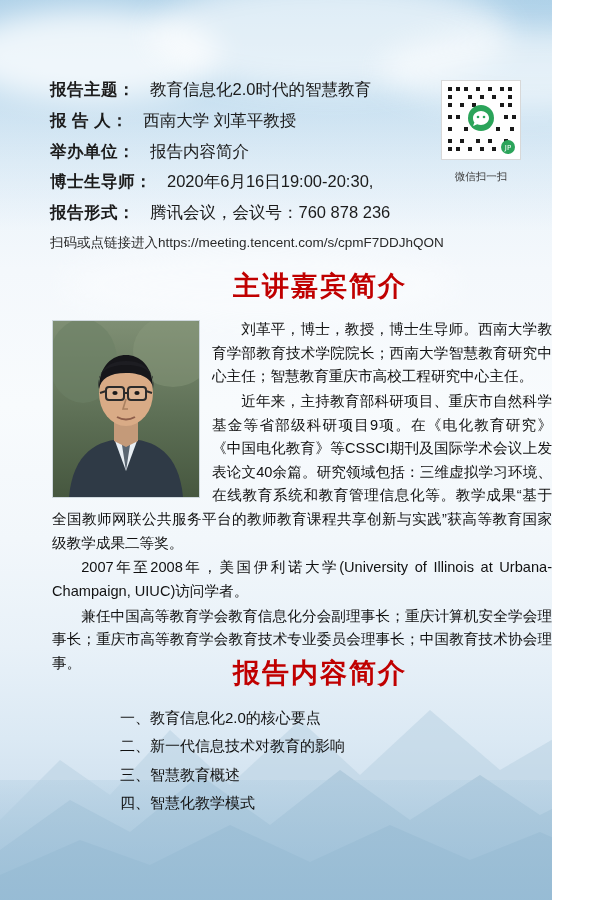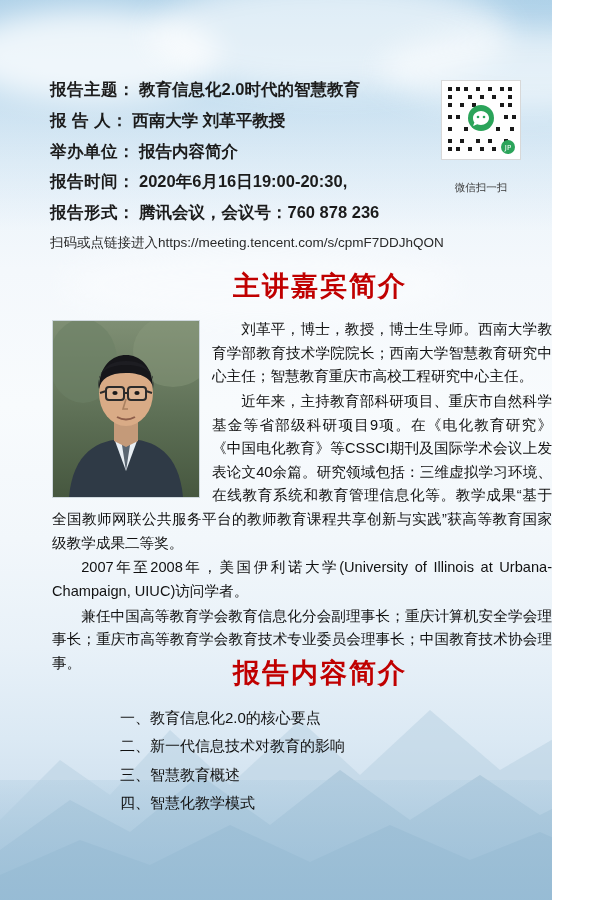--- a/index.html
+++ b/index.html
@@ -85,23 +85,22 @@
     font-size: 16.5px;
     color: #1b1b1b;
     line-height: 1.2;
   }
   .info-label {
     font-weight: bold;
     white-space: nowrap;
     letter-spacing: 0.5px;
   }
   .info-value {
-    margin-left: 4px;
+    margin-left: 15px;
     white-space: nowrap;
-    font-weight: bold;
   }
   .link-line {
     font-size: 13.5px;
     color: #2a2a2a;
     margin-top: 8px;
     letter-spacing: 0;
   }
 
   
   .qr-wrap {
@@ -115,21 +114,21 @@
     width: 78px;
     height: 78px;
     margin: 0 auto;
     background: #fff;
     border: 1px solid #d8d8d8;
     position: relative;
     overflow: hidden;
   }
   .qr-box svg { display:block; }
   .qr-caption {
-    margin-top: 21px;
+    margin-top: 10px;
     font-size: 10.5px;
     color: #3a3a3a;
   }
 
   
   .sec-title {
     text-align: center;
     color: #c00000;
     font-weight: bold;
     font-size: 27px;
@@ -216,21 +215,21 @@
       </div>
       <div class="info-row">
         <span class="info-label">报 告 人：</span>
         <span class="info-value">西南大学 刘革平教授</span>
       </div>
       <div class="info-row">
         <span class="info-label">举办单位：</span>
         <span class="info-value">报告内容简介</span>
       </div>
       <div class="info-row">
-        <span class="info-label">报告时间：</span>
+        <span class="info-label">博士生导师：</span>
         <span class="info-value">2020年6月16日19:00-20:30,</span>
       </div>
       <div class="info-row">
         <span class="info-label">报告形式：</span>
         <span class="info-value">腾讯会议，会议号：760 878 236</span>
       </div>
       <div class="link-line">扫码或点链接进入https://meeting.tencent.com/s/cpmF7DDJhQON</div>
     </div>
 
     <div class="qr-wrap">

